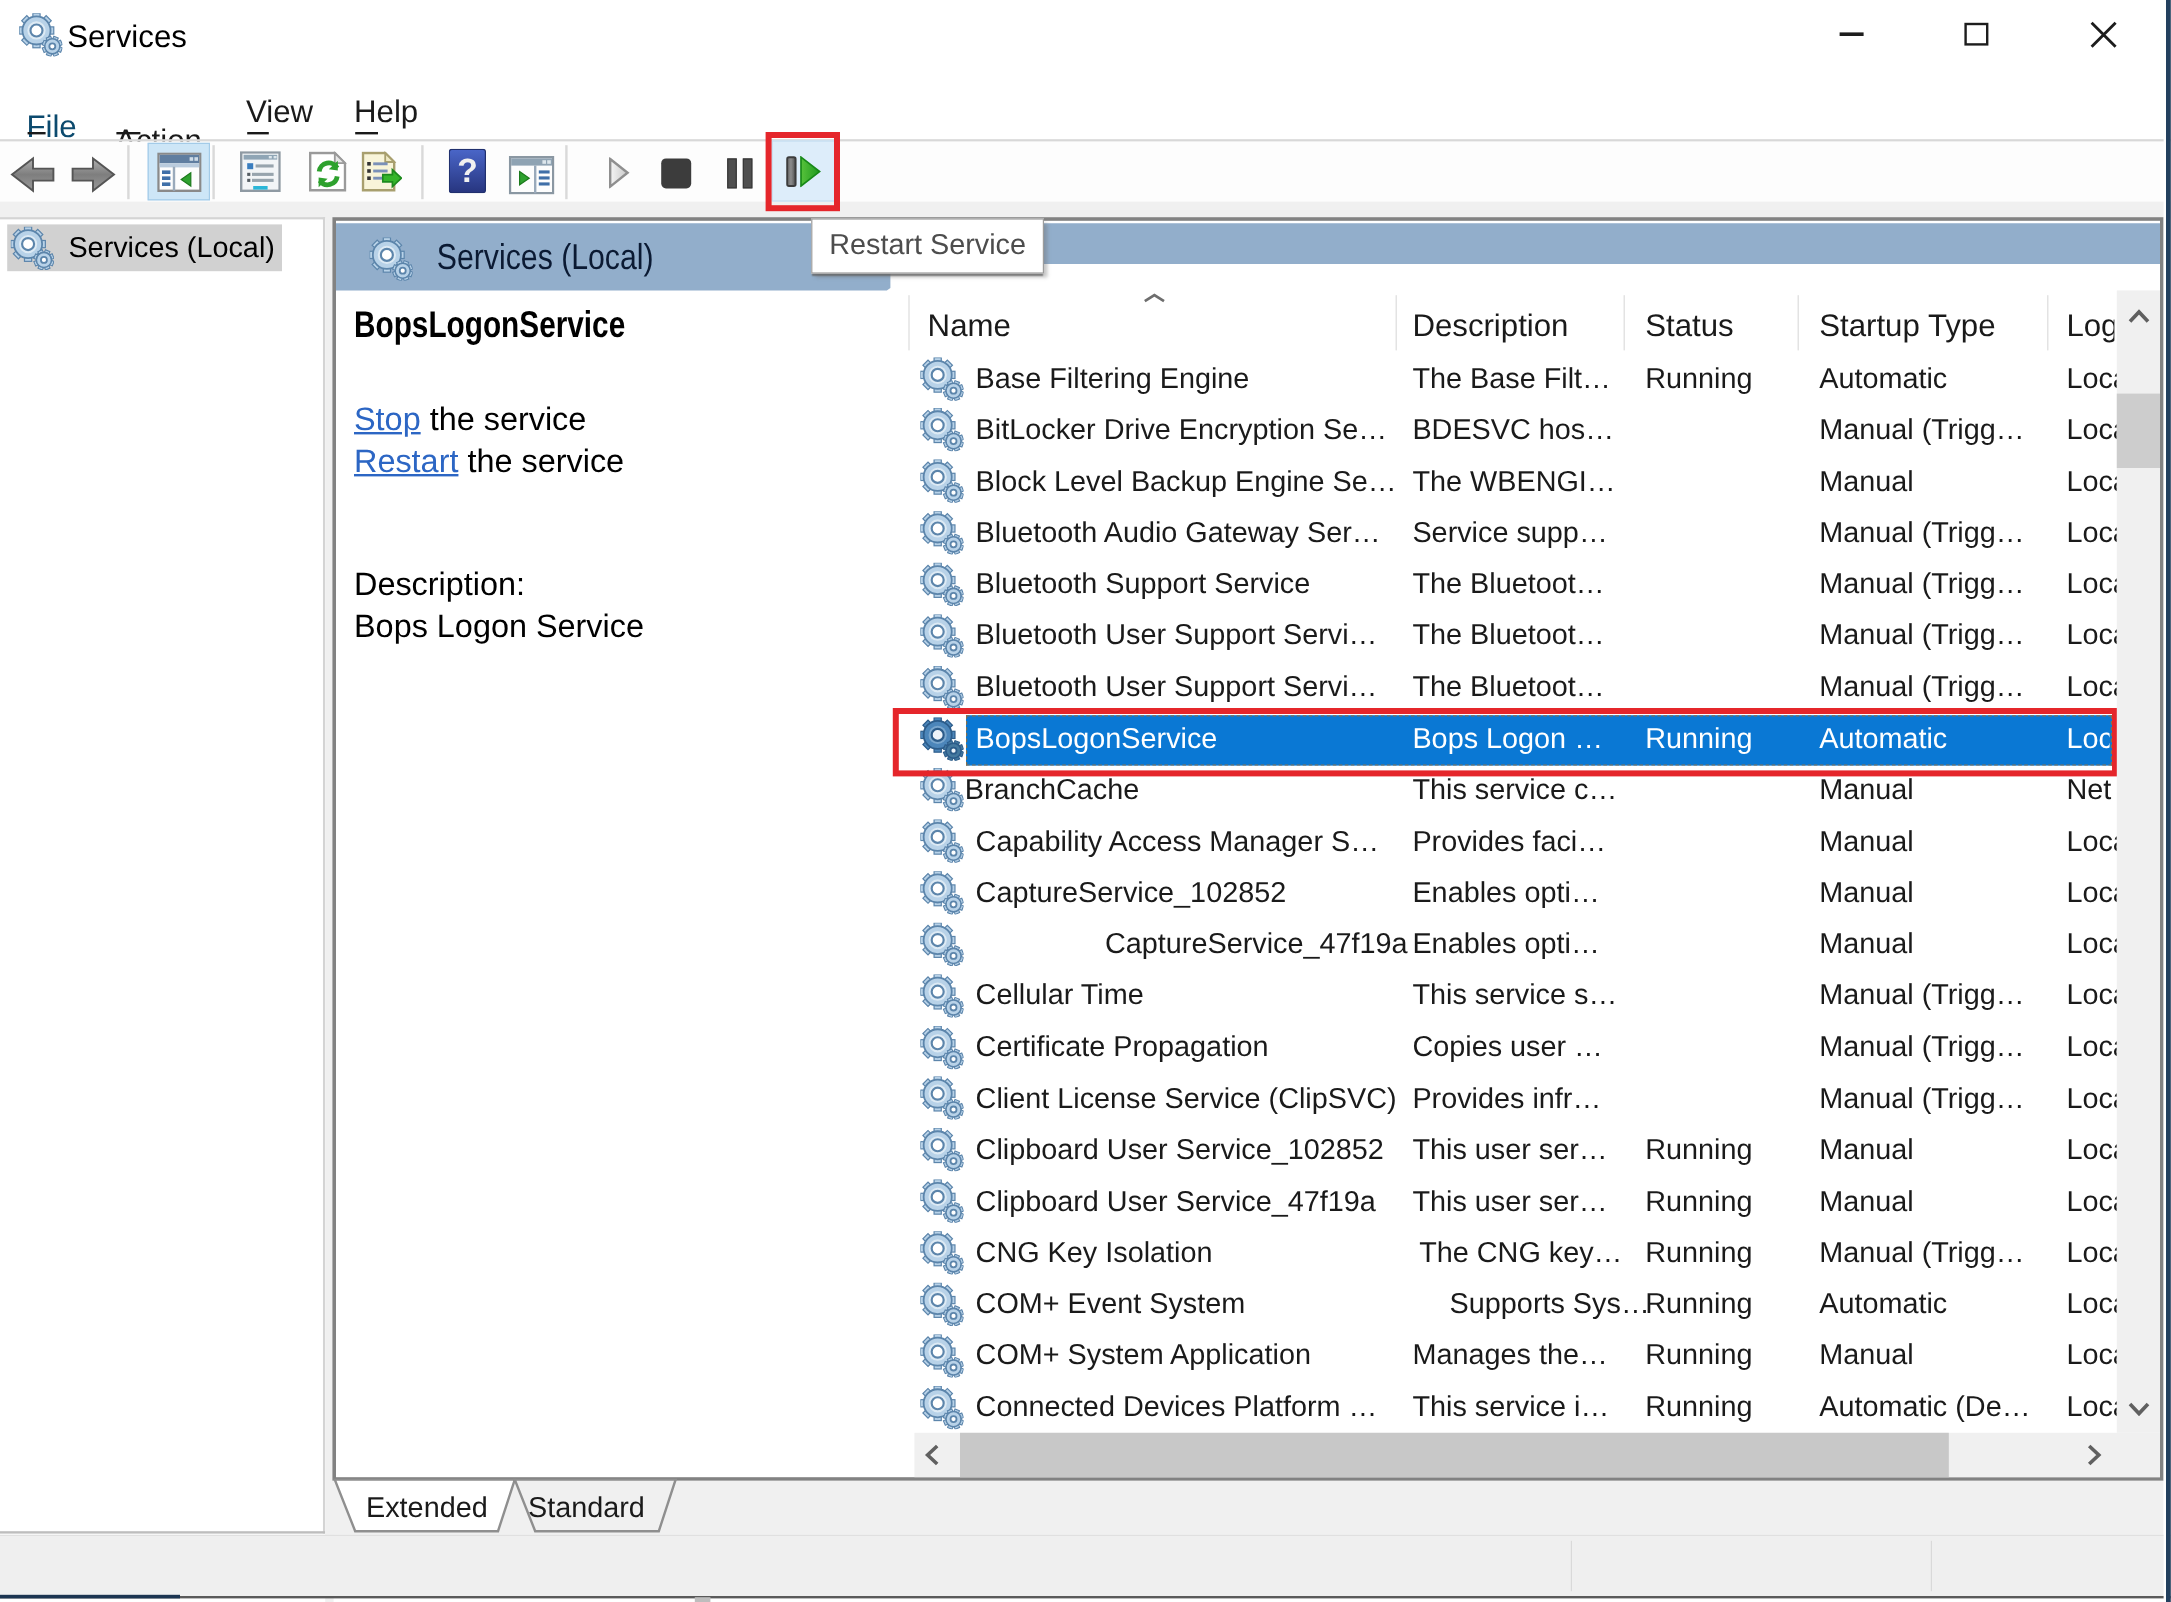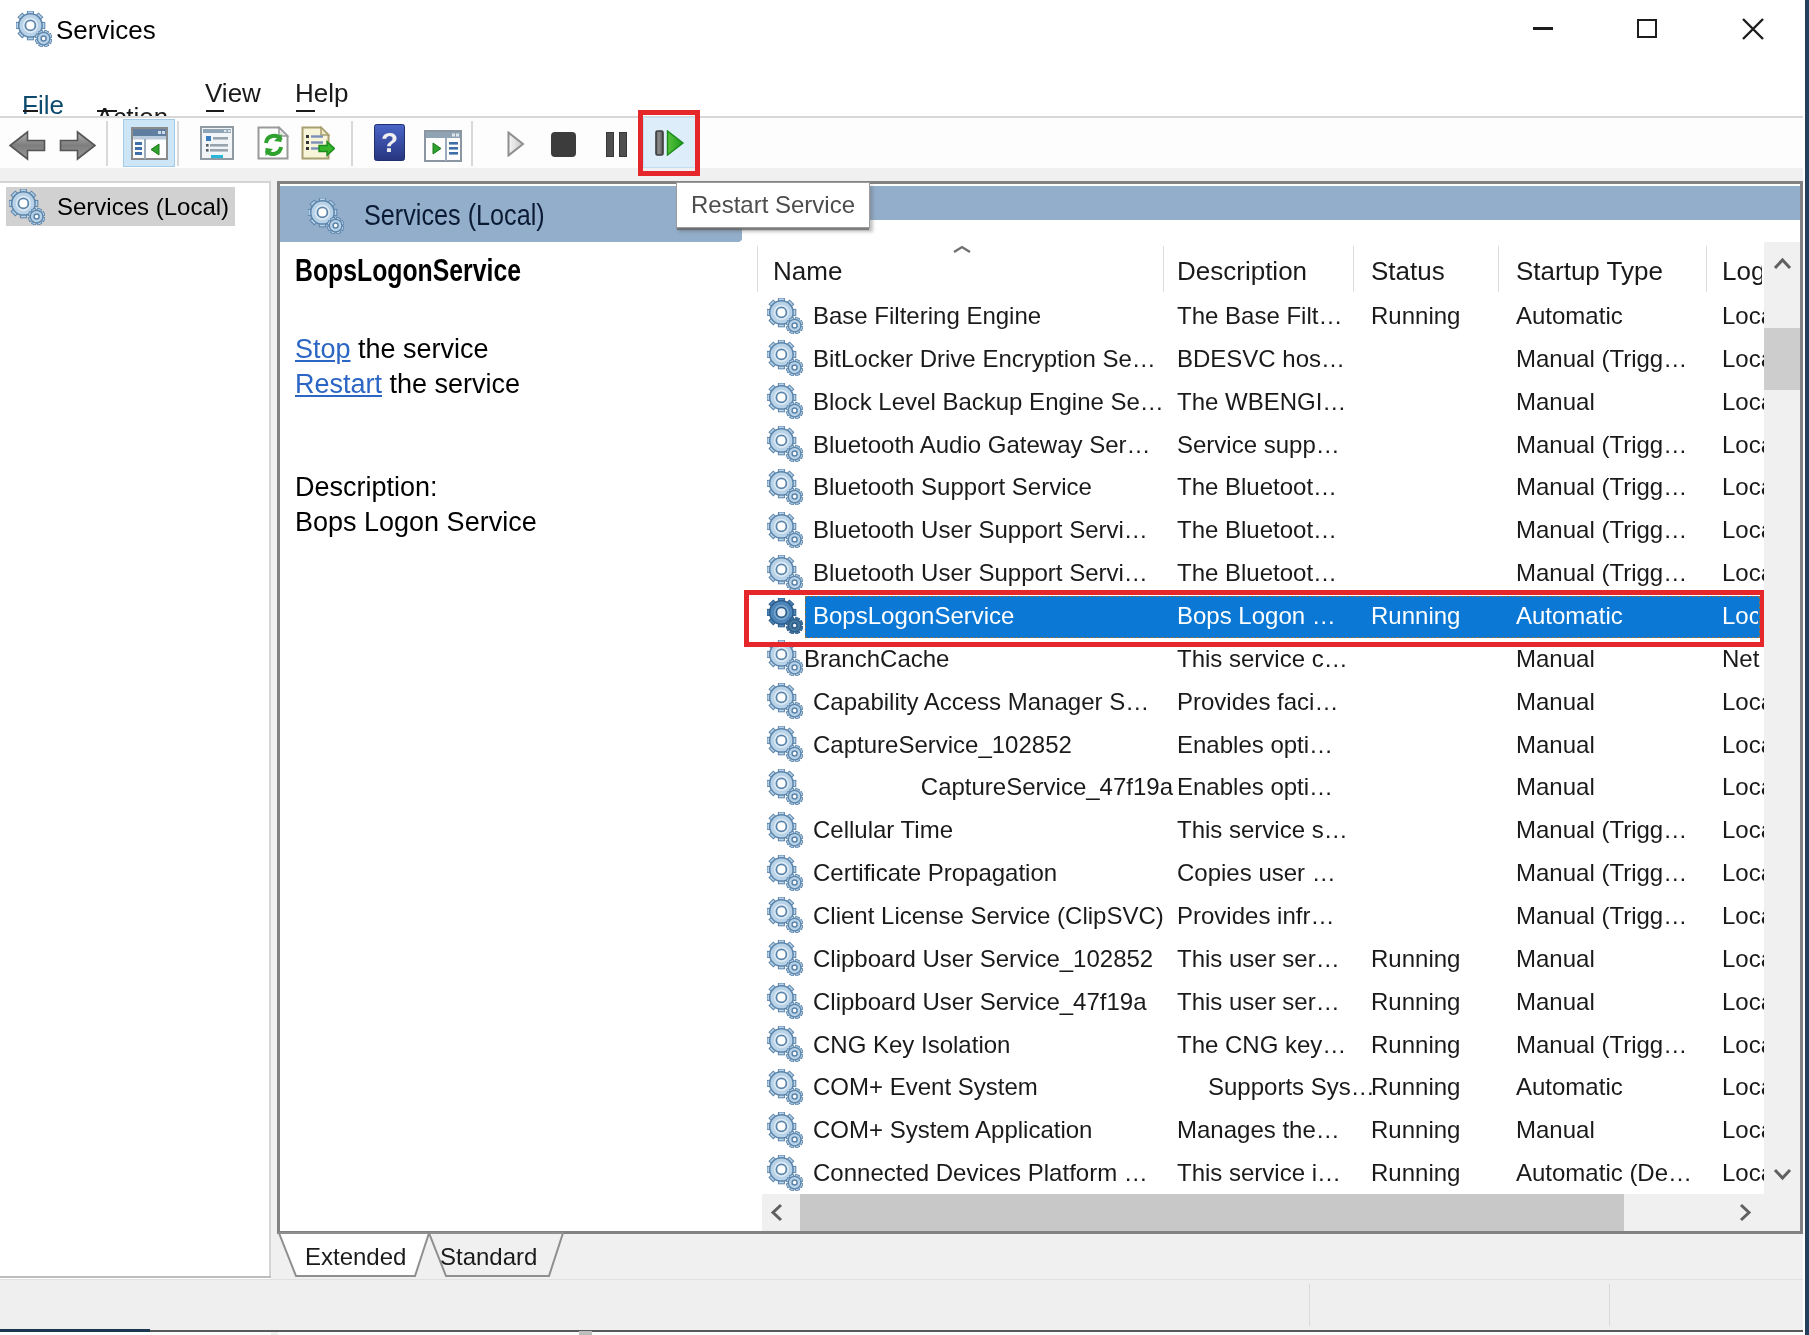--- a/index.html
+++ b/index.html
@@ -804,21 +804,21 @@
         <rect x="-2" y="-8.3" width="4" height="3.2" transform="rotate(157 0 0)"></rect>
         <rect x="-2" y="-8.3" width="4" height="3.2" transform="rotate(202 0 0)"></rect>
         <rect x="-2" y="-8.3" width="4" height="3.2" transform="rotate(247 0 0)"></rect>
         <rect x="-2" y="-8.3" width="4" height="3.2" transform="rotate(292 0 0)"></rect>
         <rect x="-2" y="-8.3" width="4" height="3.2" transform="rotate(337 0 0)"></rect>
         <circle r="6.3" stroke-width="1.3"></circle>
         <circle r="2.5" fill="#ffffff" stroke="#5c85ab" stroke-width="1.5"></circle>
       </g>
     </svg></div>
 <div style="position:absolute;left:813px;top:1023.5px;width:360px;height:42.9px;line-height:42.9px;font-size:24px;color:#1a1a1a;">CNG Key Isolation</div>
-<div style="position:absolute;left:1177px;top:1023.5px;width:175px;height:42.9px;line-height:42.9px;font-size:24px;color:#1a1a1a;overflow:hidden;">The CNG key…</div>
+<div style="position:absolute;left:1177px;top:1023.5px;width:175px;height:42.9px;line-height:42.9px;font-size:24px;color:#1a1a1a;overflow:hidden;text-align:right;">The CNG key…</div>
 <div style="position:absolute;left:1371px;top:1023.5px;width:120px;height:42.9px;line-height:42.9px;font-size:24px;color:#1a1a1a;">Running</div>
 <div style="position:absolute;left:1516px;top:1023.5px;width:200px;height:42.9px;line-height:42.9px;font-size:24px;color:#1a1a1a;">Manual (Trigg…</div>
 <div style="position:absolute;left:1722px;top:1023.5px;width:42px;height:42.9px;line-height:42.9px;font-size:24px;color:#1a1a1a;overflow:hidden;">Loca</div>
 <div style="position:absolute;left:767px;top:1068.8px;"><svg width="36" height="36" viewBox="0 0 36 36">
       <g transform="translate(14.4,14.4)" fill="#b8d2e8" stroke="#5c85ab" stroke-width="1">
         <rect x="-3" y="-14.4" width="6" height="5" transform="rotate(0 0 0)"></rect>
         <rect x="-3" y="-14.4" width="6" height="5" transform="rotate(45 0 0)"></rect>
         <rect x="-3" y="-14.4" width="6" height="5" transform="rotate(90 0 0)"></rect>
         <rect x="-3" y="-14.4" width="6" height="5" transform="rotate(135 0 0)"></rect>
         <rect x="-3" y="-14.4" width="6" height="5" transform="rotate(180 0 0)"></rect>

